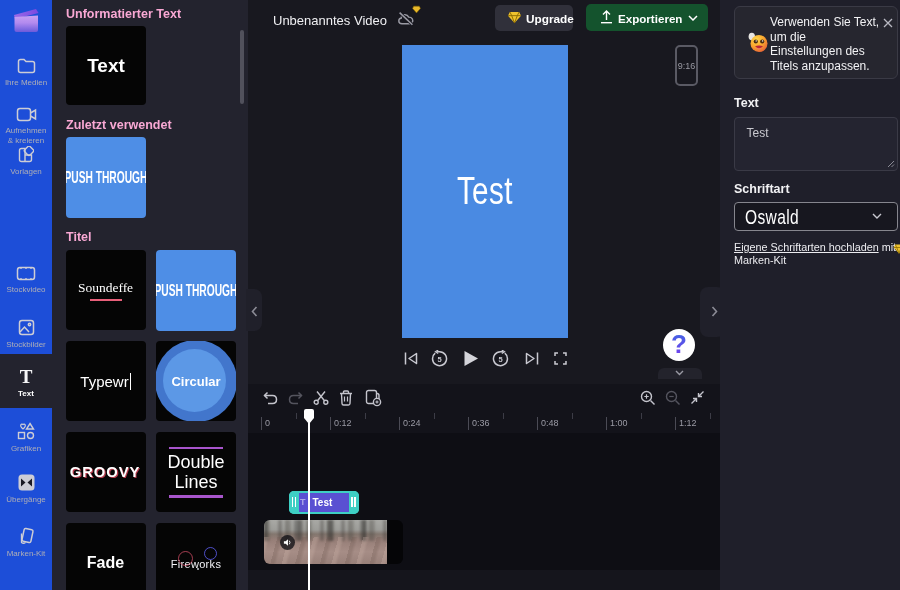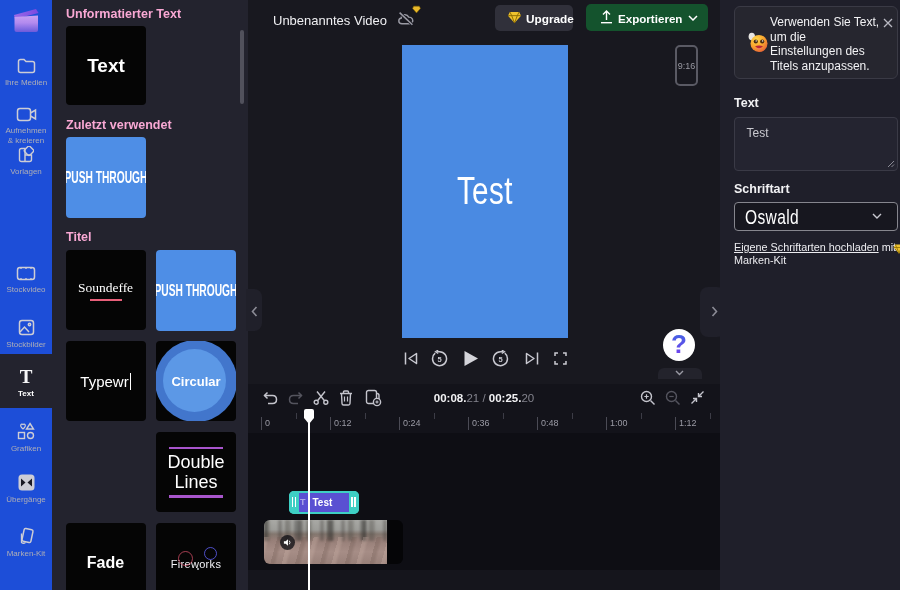--- a/index.html
+++ b/index.html
@@ -176,20 +176,23 @@
 
     <div class="thumb black center" style="left:13.5px;top:341px;width:80px;height:80px">
       <span style="color:#fff;font-size:15px">Typewr<span style="border-right:1.5px solid #fff;margin-left:1px">​</span></span>
     </div>
     <div class="thumb black center" style="left:104px;top:341px;width:80px;height:80px">
       <div style="position:absolute;left:-1px;top:-1px;width:82px;height:82px;border-radius:50%;background:#4276cc"></div>
       <div style="position:absolute;left:7px;top:8px;width:63px;height:63px;border-radius:50%;background:#5c98e6"></div>
       <span style="position:relative;color:#fff;font-weight:bold;font-size:13px">Circular</span>
     </div>
 
+    <div class="thumb black center" style="left:13.5px;top:432px;width:80px;height:80px">
+      <span style="color:#fff;font-weight:bold;font-size:15.5px;letter-spacing:1px;text-shadow:1.2px 1.2px 0 rgba(226,74,95,0.8);transform:scaleX(0.95);display:inline-block">GROOVY</span>
+    </div>
     <div class="thumb black center" style="left:104px;top:432px;width:80px;height:80px">
       <div style="text-align:center;color:#fff;font-size:18px;line-height:20px">
         <div style="width:54px;height:2.5px;background:#a855cc;margin:0 auto 3px auto"></div>
         Double<br>Lines
         <div style="width:54px;height:2.5px;background:#a855cc;margin:3px auto 0 auto"></div>
       </div>
     </div>
 
     <div class="thumb black center" style="left:13.5px;top:523px;width:80px;height:80px">
       <span style="color:#fff;font-weight:bold;font-size:16px">Fade</span>
@@ -310,23 +313,20 @@
         <path d="M1 3.5 L13 3.5 M4.5 3.5 L4.5 2 Q4.5 1 5.5 1 L8.5 1 Q9.5 1 9.5 2 L9.5 3.5 M2.5 3.5 L3 13.5 Q3.1 15 4.5 15 L9.5 15 Q10.9 15 11 13.5 L11.5 3.5"></path>
         <path d="M5.5 6.5 L5.5 11.5 M8.5 6.5 L8.5 11.5" stroke-width="1.2"></path>
       </svg>
       <svg class="abs" style="left:117px;top:5px" width="17" height="18" viewBox="0 0 17 18" fill="none" stroke="#c4c4cc" stroke-width="1.4">
         <rect x="1.5" y="1.5" width="10" height="13" rx="2"></rect>
         <path d="M11.5 4.5 L12 4.5 Q14 4.5 14 6.5 L14 12"></path>
         <circle cx="12" cy="13" r="3.6" fill="#13131a" stroke="#c4c4cc"></circle>
         <path d="M12 11.4 L12 14.6 M10.4 13 L13.6 13" stroke-width="1.2"></path>
       </svg>
 
-      <div class="abs" style="left:0;top:8px;width:472px;text-align:center;font-size:11.5px;color:#83838d">
-        <b style="color:#f2f2f4">00:08.</b><span>21</span><span> / </span><b style="color:#f2f2f4">00:25.</b><span>20</span>
-      </div>
 
       <svg class="abs" style="left:392px;top:6px" width="16" height="16" viewBox="0 0 16 16" fill="none" stroke="#c4c4cc" stroke-width="1.4">
         <circle cx="6.5" cy="6.5" r="5"></circle>
           <path d="M10.5 10.5 L14.5 14.5"></path>
         <path d="M6.5 4.3 L6.5 8.7 M4.3 6.5 L8.7 6.5" stroke-width="1.2"></path>
       </svg>
       <svg class="abs" style="left:417px;top:6px" width="16" height="16" viewBox="0 0 16 16" fill="none" stroke="#54545e" stroke-width="1.4">
         <circle cx="6.5" cy="6.5" r="5"></circle>
           <path d="M10.5 10.5 L14.5 14.5"></path>
         <path d="M4.3 6.5 L8.7 6.5" stroke-width="1.2"></path>

